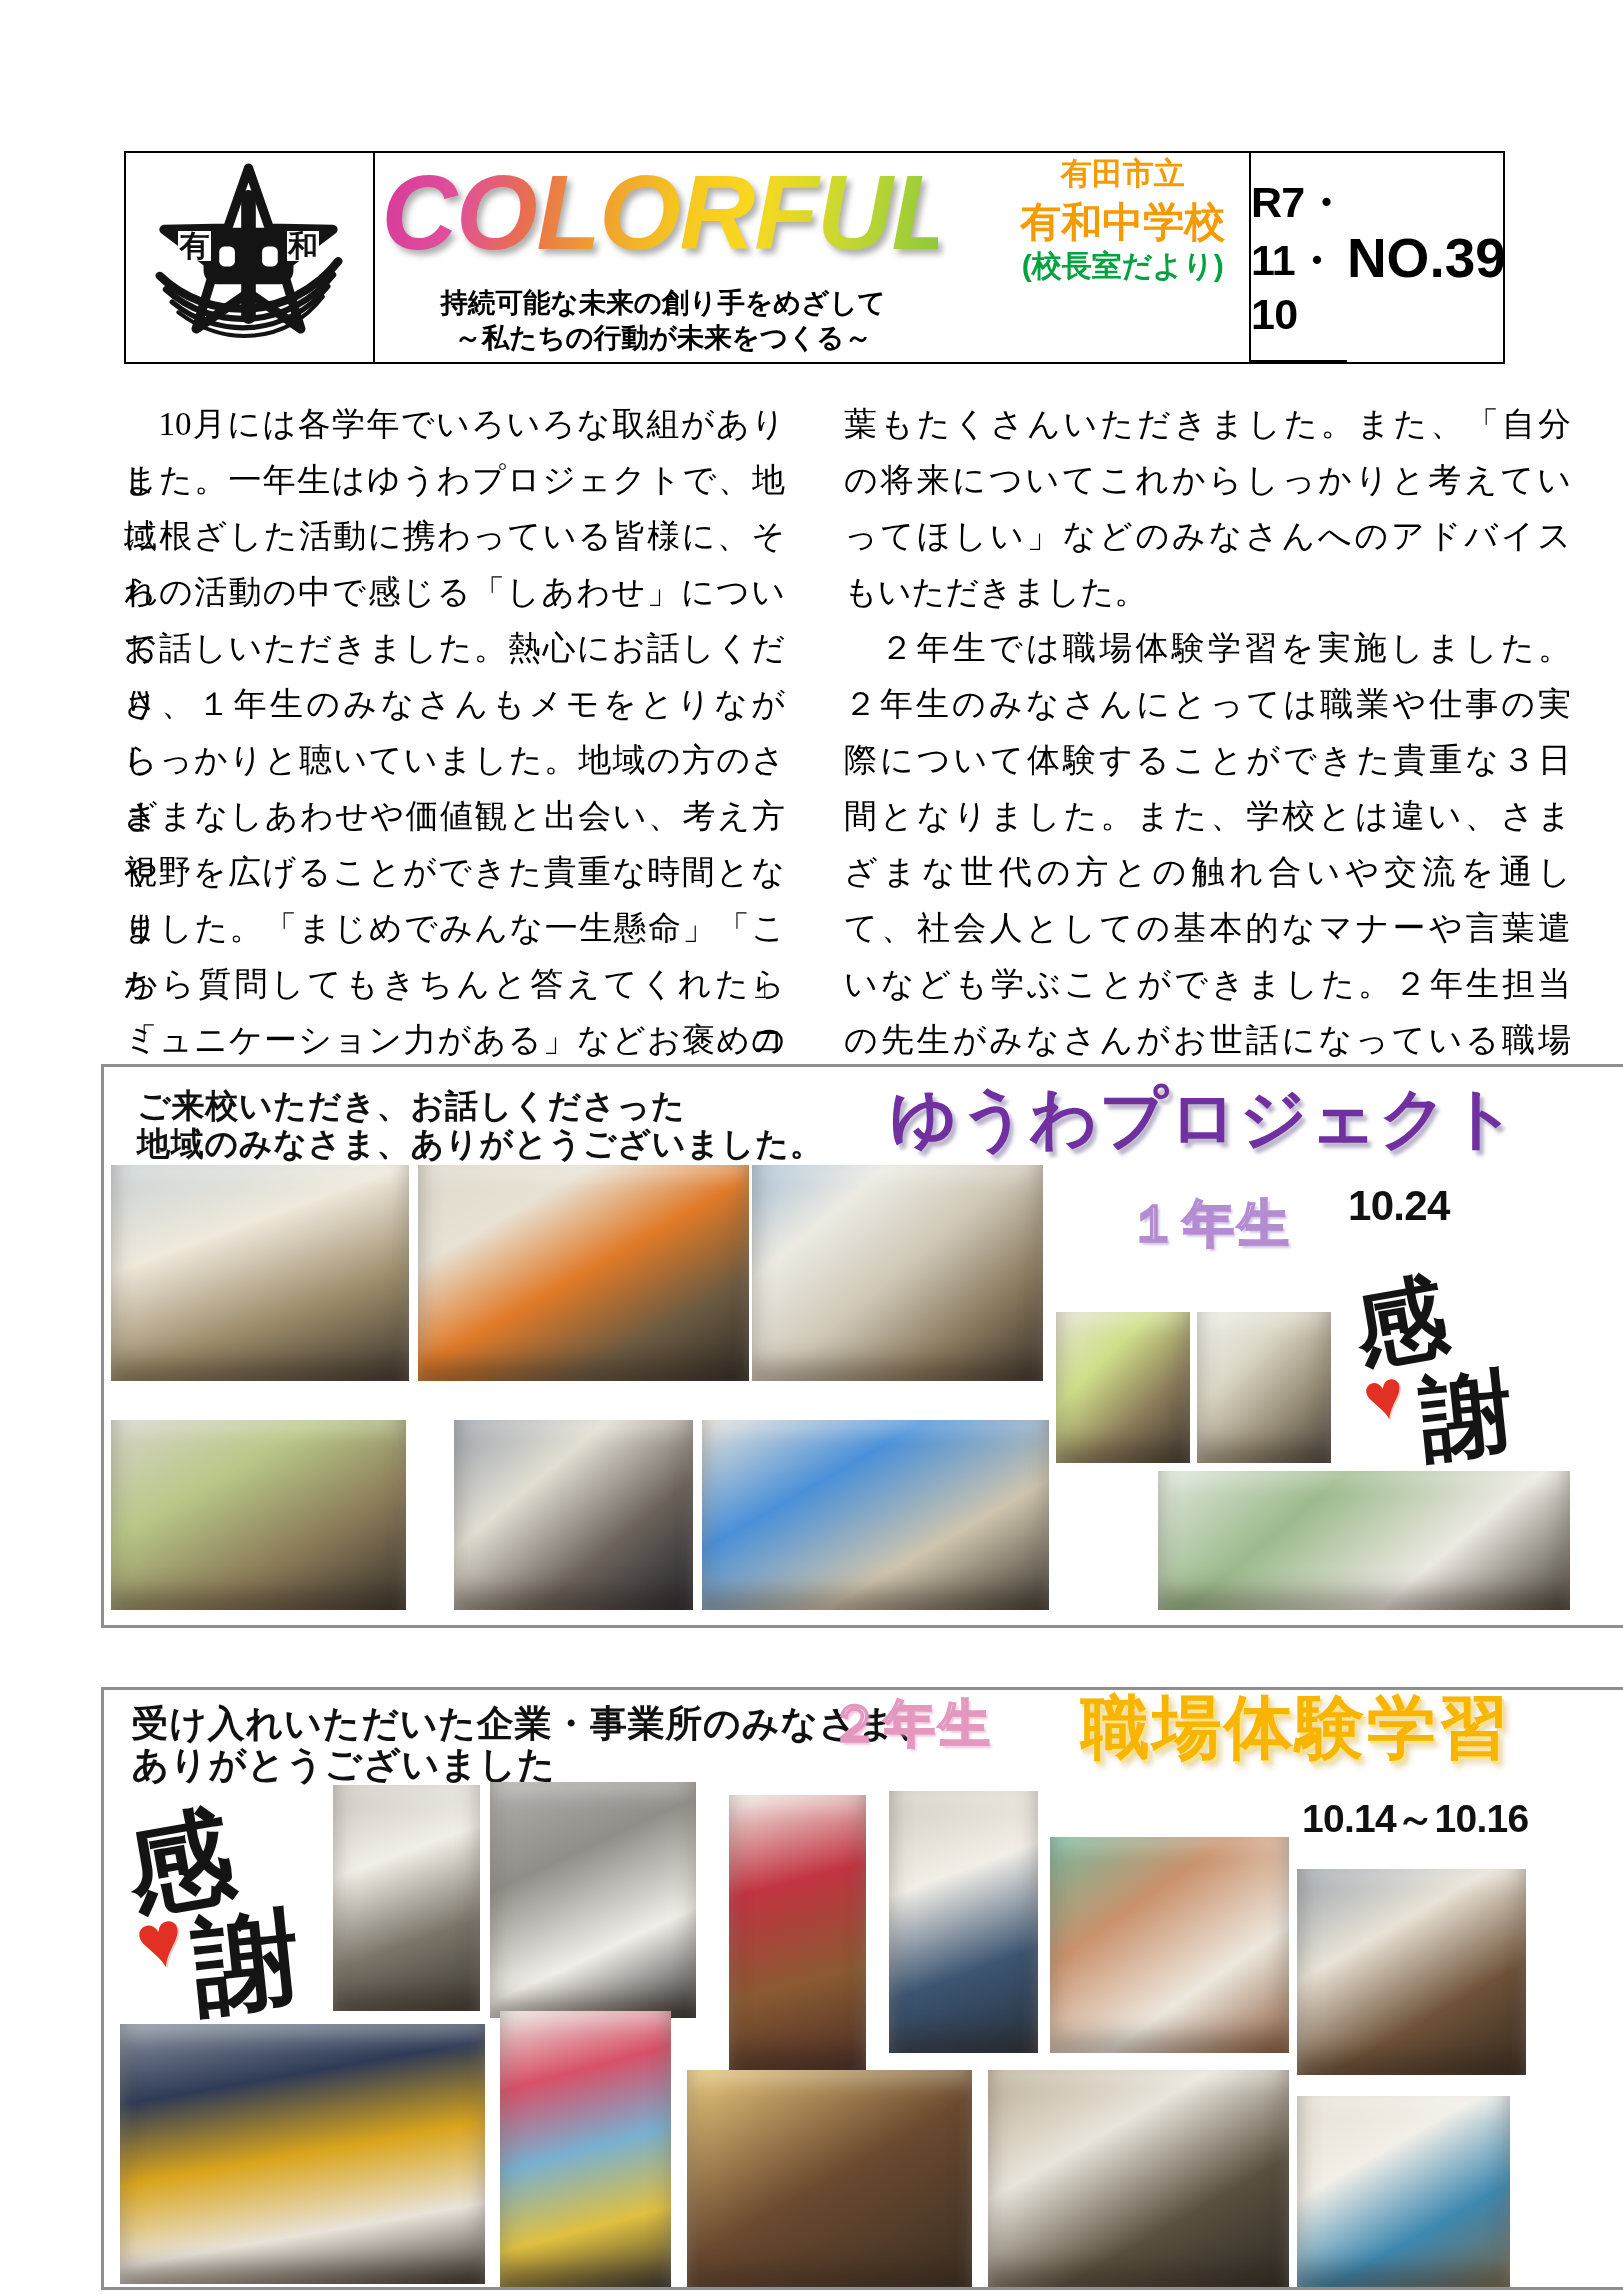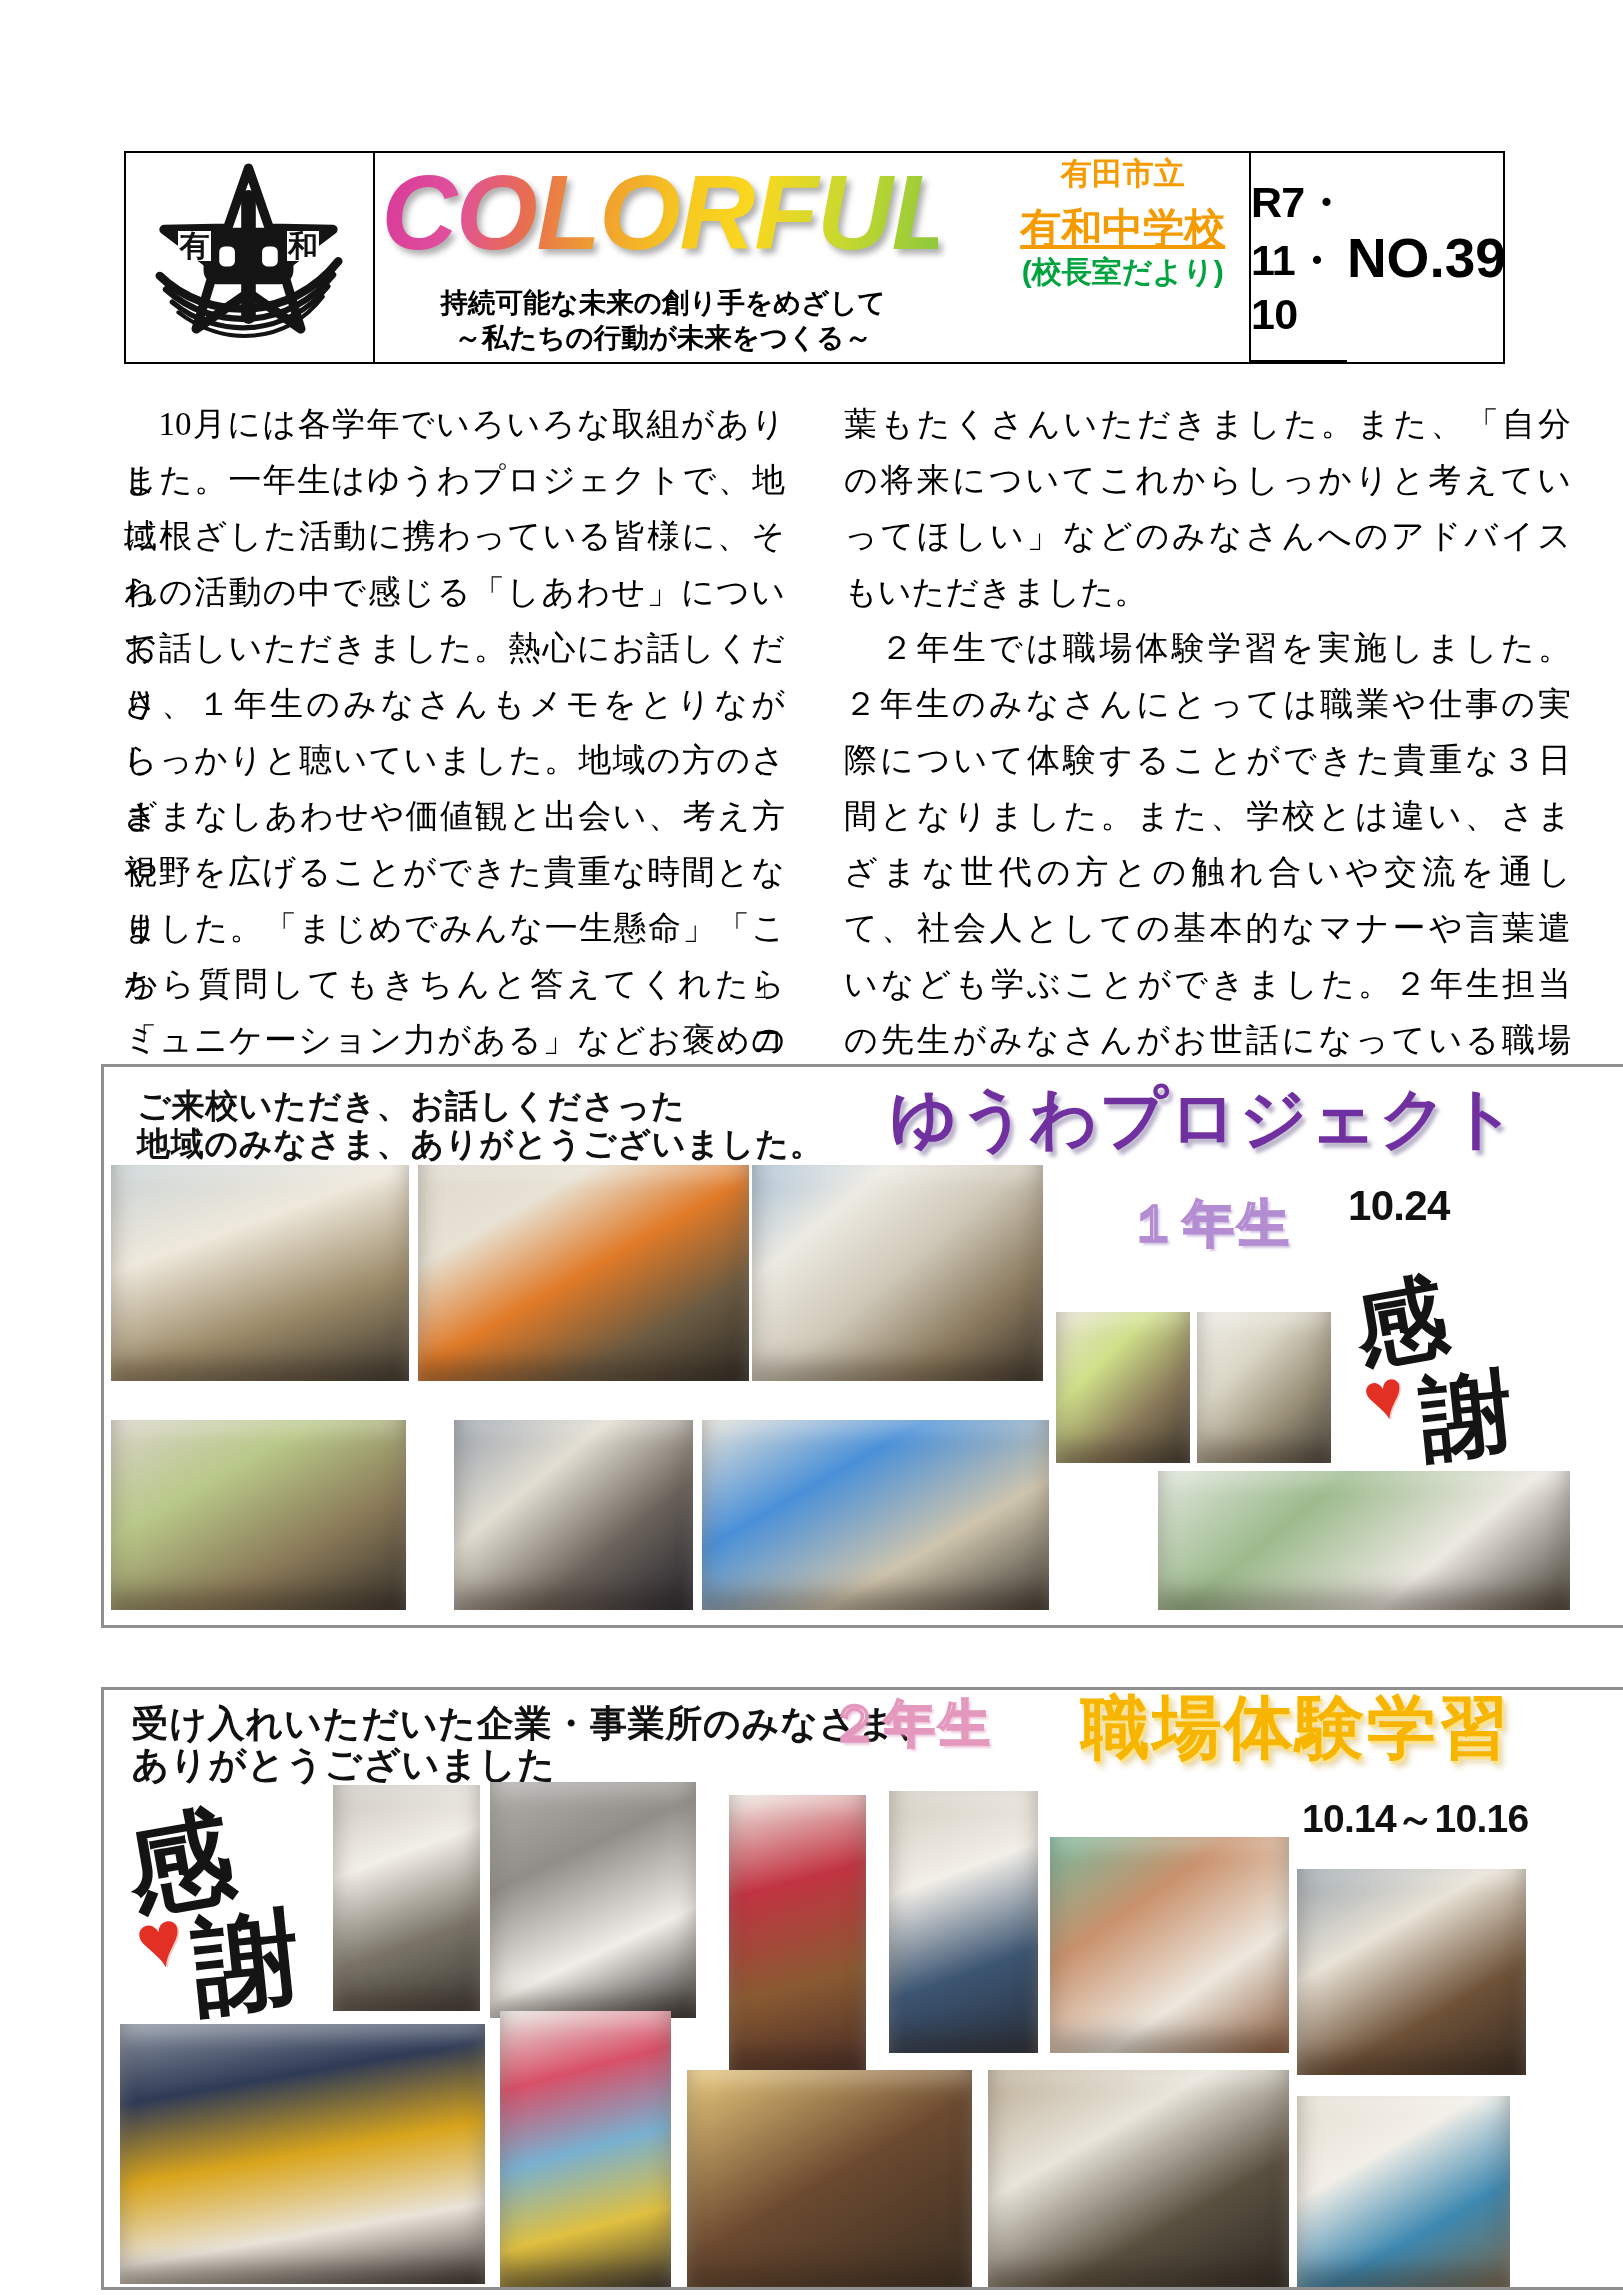--- a/index.html
+++ b/index.html
@@ -21,21 +21,21 @@
             font-size:105px;font-weight:bold;font-style:italic;letter-spacing:-1.3px;line-height:1.05;
             background:linear-gradient(100deg,#d8399a 0%,#e0509c 14%,#e86f4e 27%,#f0a030 40%,#f6c820 54%,#fad820 66%,#c8d830 82%,#8cc83c 100%);
             -webkit-background-clip:text;background-clip:text;color:transparent;
             filter:drop-shadow(4.6px 5.2px 3.3px rgba(110,110,110,0.55));}
   .subtitle{position:absolute;left:19.6px;width:537px;text-align:center;color:#000;
             font-weight:bold;font-size:27.5px;line-height:1.0;}
   .subtitle.s1{top:136px;}
   .subtitle.s2{top:171px;}
   .school{position:absolute;right:18.3px;top:3.9px;width:216px;text-align:center;font-weight:bold;line-height:1.08;}
   .school .city{font-size:31px;color:#f59b00;}
-  .school .name{font-size:41px;color:#f59b00;margin-top:16px;text-decoration:underline;}
+  .school .name{font-size:41px;color:#f59b00;margin-top:10px;}
   .school .note{font-size:30px;color:#00a33e;margin-top:5.2px;}
   .hdr-date-cell{width:254px;border-left:2.6px solid #000;box-sizing:border-box;
                  display:flex;}
   .hdr-date-top{flex:0 0 88px;border-bottom:2.6px solid #000;display:flex;align-items:center;justify-content:center;
                 font-size:43px;font-weight:bold;letter-spacing:-0.7px;color:#000;}
   .hdr-date-bot{flex:1;display:flex;align-items:center;justify-content:center;
                 font-size:55px;font-weight:bold;color:#000;}
 
   
   .col{position:absolute;top:396px;font-family:"Liberation Serif",serif;color:#000;}

